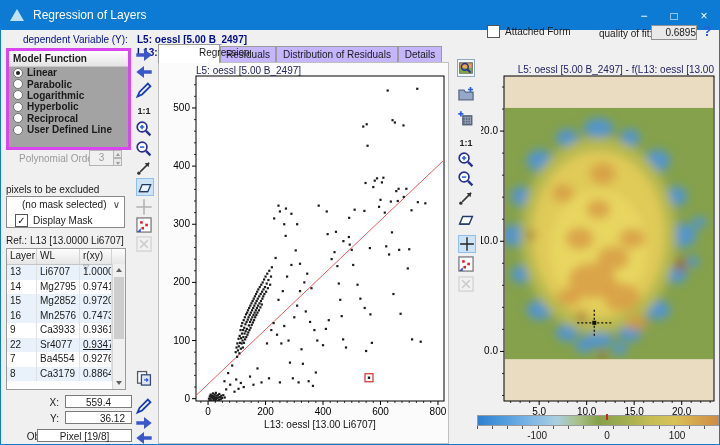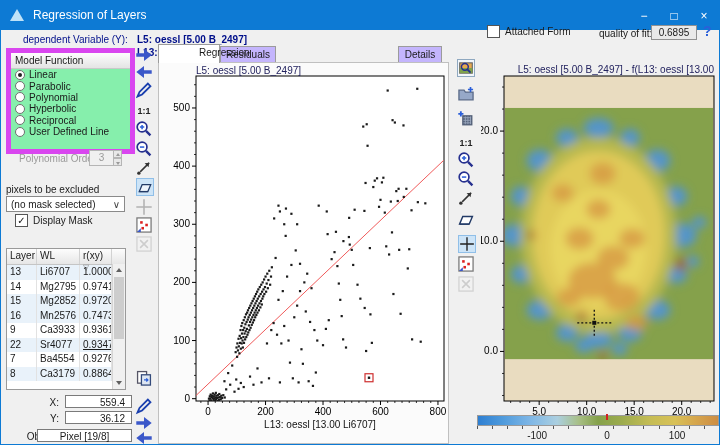--- a/index.html
+++ b/index.html
@@ -9,37 +9,37 @@
   .title-icon{position:absolute;left:9px;top:8px;width:0;height:0;border-left:7px solid transparent;border-right:7px solid transparent;border-bottom:12px solid #bfe2f8;}
   .title-text{position:absolute;left:32px;top:7px;font-size:12px;color:#fff;}
   .win-btn{position:absolute;top:0;width:30px;height:29px;display:flex;align-items:center;justify-content:center;color:#fff;font-size:12px;}
   #btn-min{left:628px;} #btn-max{left:658px;} #btn-close{left:688px;}
   
   .hdr-label{position:absolute;color:#000f8a;font-size:10px;}
   .hdr-value{position:absolute;color:#000f8a;font-size:10px;font-weight:bold;}
   .cbox{display:inline-block;width:11px;height:11px;border:1px solid #555;background:#fff;font-size:10px;line-height:11px;text-align:center;color:#111;}
   #attached-row{position:absolute;left:486px;top:24px;display:flex;align-items:center;gap:5px;}
   #quality-label{position:absolute;left:598px;top:27px;}
-  #quality-field{position:absolute;left:650px;top:24px;width:44px;height:13px;border:1px solid #919191;background:#e9e9e9;text-align:center;line-height:13px;}
+  #quality-field{position:absolute;left:650px;top:24px;width:44px;height:13px;border:1px solid #919191;background:#e9e9e9;text-align:right;line-height:13px;}
   #help-q{position:absolute;left:702px;top:22px;color:#2b5fd9;font-weight:bold;font-size:14px;}
   
-  .groupbox{position:absolute;left:5px;top:47px;width:119px;height:96px;background:#86efac;border:5px solid #d946ef;}
+  .groupbox{position:absolute;left:5px;top:47px;width:119px;height:96px;background:#a3a3a3;border:3px solid #d946ef;font-weight:bold;}
   .groupbox-hd{height:15px;background:linear-gradient(#fdfdfd,#e4e4e4);border-bottom:1px solid #c9c9c9;padding-left:4px;line-height:15px;}
   .radio-row{height:11.4px;display:flex;align-items:center;padding-left:4px;gap:4px;}
   .radio{width:8px;height:8px;border:1px solid #707070;border-radius:50%;background:#fff;position:relative;flex:none;}
   .radio-row.sel .radio::after{content:"";position:absolute;left:2px;top:2px;width:4px;height:4px;border-radius:50%;background:#222;}
   #poly-label{position:absolute;left:18px;top:152px;color:#9a9a9a;}
   #poly-spin{position:absolute;left:88px;top:149px;width:23px;height:14px;border:1px solid #b5b5b5;background:#f0f0f0;color:#9a9a9a;text-align:center;line-height:14px;}
   .spin-btns{position:absolute;left:112px;top:149px;width:9px;height:16px;}
   .spin-b{width:9px;height:8px;border:1px solid #b5b5b5;background:#e8e8e8;box-sizing:border-box;position:relative;}
   .spin-b::after{content:"";position:absolute;left:2px;width:0;height:0;border-left:2px solid transparent;border-right:2px solid transparent;}
   .spin-up::after{top:2px;border-bottom:3px solid #9a9a9a;}
   .spin-dn::after{top:3px;border-top:3px solid #9a9a9a;}
   #excl-label{position:absolute;left:5px;top:183px;}
-  #mask-dd{position:absolute;left:5px;top:195px;width:119px;height:16px;border:1px solid #8a8a8a;background:#fff;line-height:16px;padding-left:4px;box-sizing:border-box;}
+  #mask-dd{position:absolute;left:5px;top:195px;width:119px;height:32px;border:1px solid #8a8a8a;background:#fff;line-height:16px;padding-left:15px;box-sizing:border-box;}
   #mask-dd .chev{position:absolute;right:4px;top:0;color:#444;}
   #dispmask-row{position:absolute;left:14px;top:213px;display:flex;align-items:center;gap:5px;}
   #ref-caption{position:absolute;left:5px;top:234px;}
   
   #ref-table{position:absolute;left:5px;top:247px;width:120px;height:142px;border:1px solid #9a9a9a;background:#fff;overflow:hidden;box-sizing:border-box;}
   .thead{display:flex;height:15px;background:linear-gradient(#fdfdfd,#e6e6e6);border-bottom:1px solid #c5c5c5;}
   .th{padding:1px 0 0 3px;border-right:1px solid #d2d2d2;box-sizing:border-box;}
   .th0{width:30px;} .th1{width:43px;} .th2{width:32px;}
   .trow{display:flex;height:14.5px;line-height:14.5px;}
   .trow.alt{background:#e9f2fa;}
@@ -104,21 +104,21 @@
     <div class="radio-row sel">
         <span class="radio"></span>
         <span>Linear</span>
       </div>
     <div class="radio-row">
         <span class="radio"></span>
         <span>Parabolic</span>
       </div>
     <div class="radio-row">
         <span class="radio"></span>
-        <span>Polynomial</span>
+        <span>Logarithmic</span>
       </div>
     <div class="radio-row">
         <span class="radio"></span>
         <span>Hyperbolic</span>
       </div>
     <div class="radio-row">
         <span class="radio"></span>
         <span>Reciprocal</span>
       </div>
     <div class="radio-row">
@@ -136,20 +136,21 @@
   <div id="excl-label">pixels to be excluded</div>
   <div id="mask-dd">
     <span>(no mask selected)</span>
     <span class="chev">∨</span>
   </div>
   <div id="dispmask-row">
     <span class="cbox" id="dispmask-cbox">✓</span>
     <span>Display Mask</span>
   </div>
 
+  <div id="ref-caption">Ref.: L13 [13.0000 Li6707]</div>
   <div id="ref-table">
     <div class="thead">
       <div class="th th0">Layer</div>
       <div class="th th1">WL</div>
       <div class="th th2"><span>r(xy)</span> <span class="sortmark">▽</span></div>
     </div>
     <div id="tbody">
         <div class="trow alt">
           <div class="td" style="width: 30px;">13</div>
           <div class="td" style="width: 43px;">Li6707</div>
@@ -196,21 +197,21 @@
           <div class="sb-tri-up"></div>
         </div>
       <div id="tbl-thumb"></div>
       <div class="sb-arrow" style="bottom:0;">
           <div class="sb-tri-dn"></div>
         </div>
     </div>
   </div>
 
   <div class="coord-label" style="left:28px;top:396px;">X:</div>
-  <div class="coord-field" style="left:64px;top:394px;width:67px;text-align:right;padding-right:6px;">559.4</div>
+  <div class="coord-field" style="left:64px;top:394px;width:67px;text-align:right;padding-right:20px;">559.4</div>
   <div class="coord-label" style="left:28px;top:412px;">Y:</div>
   <div class="coord-field" style="left:64px;top:410px;width:67px;text-align:right;padding-right:6px;">36.12</div>
   <div class="coord-label" style="left:14px;top:430px;">Obj:</div>
   <div class="coord-field" style="left:36px;top:428px;width:95px;text-align:center;">Pixel [19/8]</div>
 
   <div class="icon-btn" style="left:134px;top:45px;">
       <svg class="ic" viewBox="0 0 14 14">
         <path d="M1 5.6 h6 v-3.2 l6 4.6 -6 4.6 v-3.2 h-6 z" fill="#3a57c9"></path>
       </svg>
     </div>
@@ -294,20 +295,21 @@
       </svg>
     </div>
   <div class="icon-btn" style="left:134px;top:428px;">
       <svg class="ic" viewBox="0 0 14 14">
         <path d="M13 5.6 h-6 v-3.2 l-6 4.6 6 4.6 v-3.2 h6 z" fill="#3a57c9"></path>
       </svg>
     </div>
 
   <div class="tab active" style="left:157px;width:62px;">Regression</div>
   <div class="tab" style="left:219px;width:56px;">Residuals</div>
+  <div class="tab" style="left:275px;width:122px;">Distribution of Residuals</div>
   <div class="tab" style="left:397px;width:44px;">Details</div>
 
   <div id="tabpage"></div>
   <div id="scatter-title">L5: oessl [5.00 B_2497]</div>
   <svg id="scatter-svg" width="291" height="381">
       <rect x="38" y="13" width="248" height="325" fill="#ffffff" stroke="#000" stroke-width="1"></rect>
       <defs>
         <clipPath id="scclip">
           <rect x="38" y="13" width="248" height="325"></rect>
         </clipPath>

